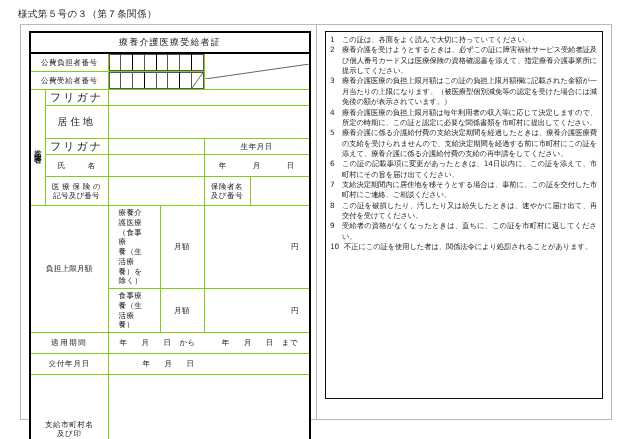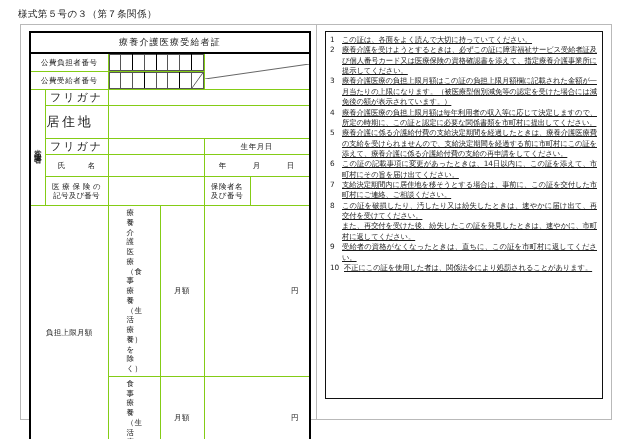--- a/index.html
+++ b/index.html
@@ -87,31 +87,31 @@
     border-bottom: 2px solid #000;
   }
   .lbl {
     text-align: center;
     font-size: 7.5px;
     letter-spacing: 0.6px;
     line-height: 1.25;
     padding: 2px 1px;
   }
   .lbl-sp {
-    text-align: left;
-    font-size: 13px;
+    text-align: center;
+    font-size: 10px;
     letter-spacing: 2.6px;
     padding: 2px 1px;
   }
   .lbl-left {
     text-align: left;
     font-size: 7.5px;
     letter-spacing: 0.4px;
     line-height: 1.3;
-    padding: 2px 18px;
+    padding: 2px 10px;
   }
   .furi {
     text-align: center;
     font-size: 11px;
     letter-spacing: 2px;
     height: 11px;
   }
   .blank { background: #fff; }
 
   
@@ -201,21 +201,21 @@
     line-height: 1.42;
     letter-spacing: -0.1px;
     margin-bottom: 0px;
   }
   .note-num {
     width: 12px;
     flex: 0 0 12px;
     text-align: left;
   }
   .note-num.wide { width: 14px; flex: 0 0 14px; }
-  .note-text { flex: 1; text-align: justify; text-decoration: underline; }
+  .note-text { flex: 1; text-align: justify; }
 </style>
 </head>
 <body>
 
 <div class="page">
 
   <div class="form-caption">様式第５号の３（第７条関係）</div>
 
   <div class="sheet">
 
@@ -416,21 +416,20 @@
             <div class="note-item">
               <div class="note-num">7</div>
               <div class="note-text">
                 <div>支給決定期間内に居住地を移そうとする場合は、事前に、この証を交付した市町村にご連絡、ご相談ください。</div>
               </div>
             </div>
             <div class="note-item">
               <div class="note-num">8</div>
               <div class="note-text">
                 <div>この証を破損したり、汚したり又は紛失したときは、速やかに届け出て、再交付を受けてください。</div>
-                <div class="indent">また、再交付を受けた後、紛失したこの証を発見したときは、速やかに、市町村に返してください。</div>
               </div>
             </div>
             <div class="note-item">
               <div class="note-num">9</div>
               <div class="note-text">
                 <div>受給者の資格がなくなったときは、直ちに、この証を市町村に返してください。</div>
               </div>
             </div>
             <div class="note-item">
               <div class="note-num wide">10</div>

